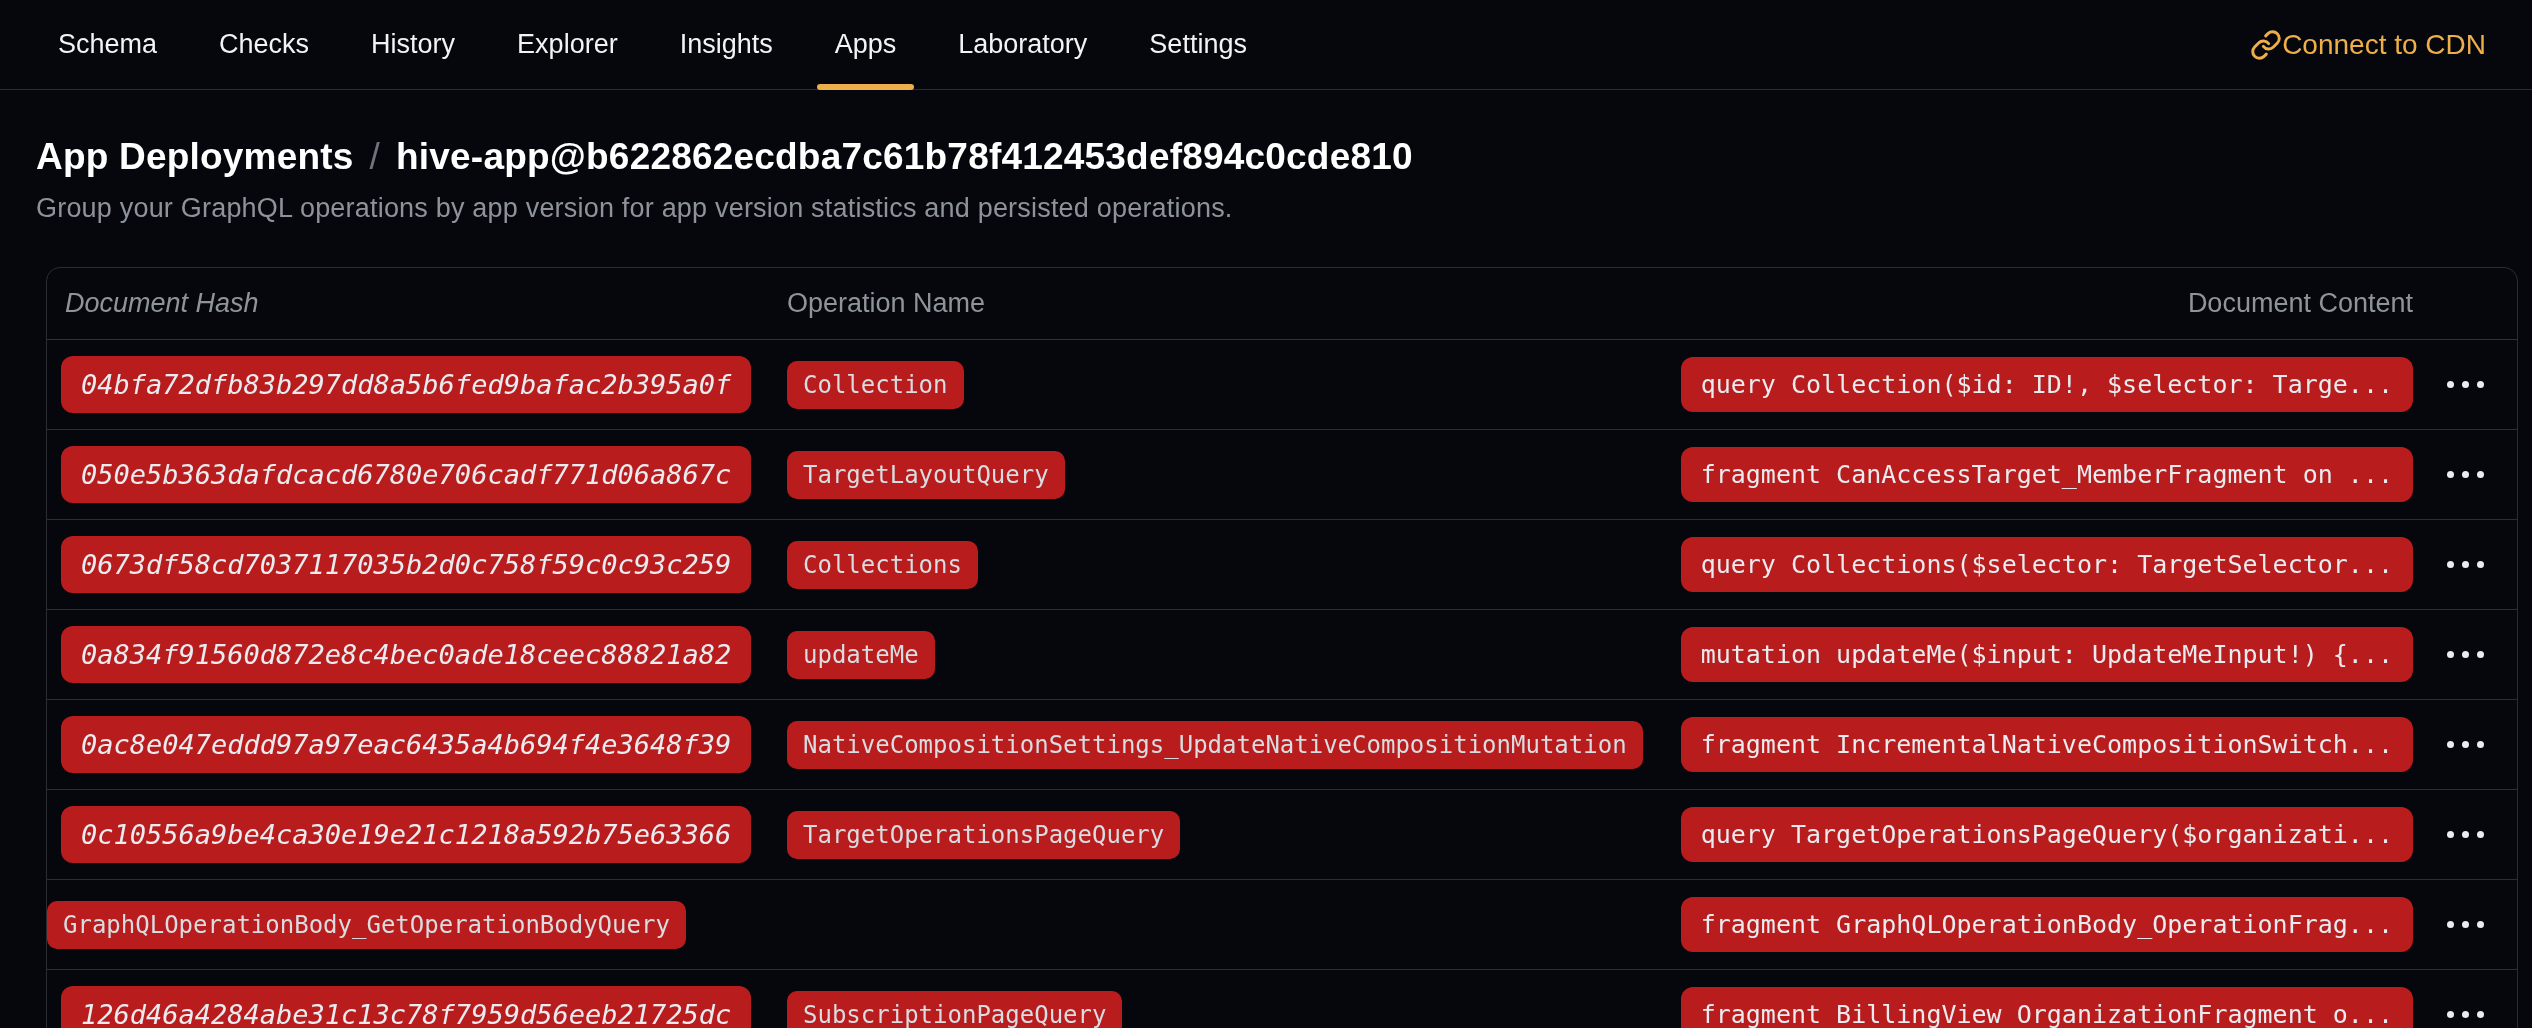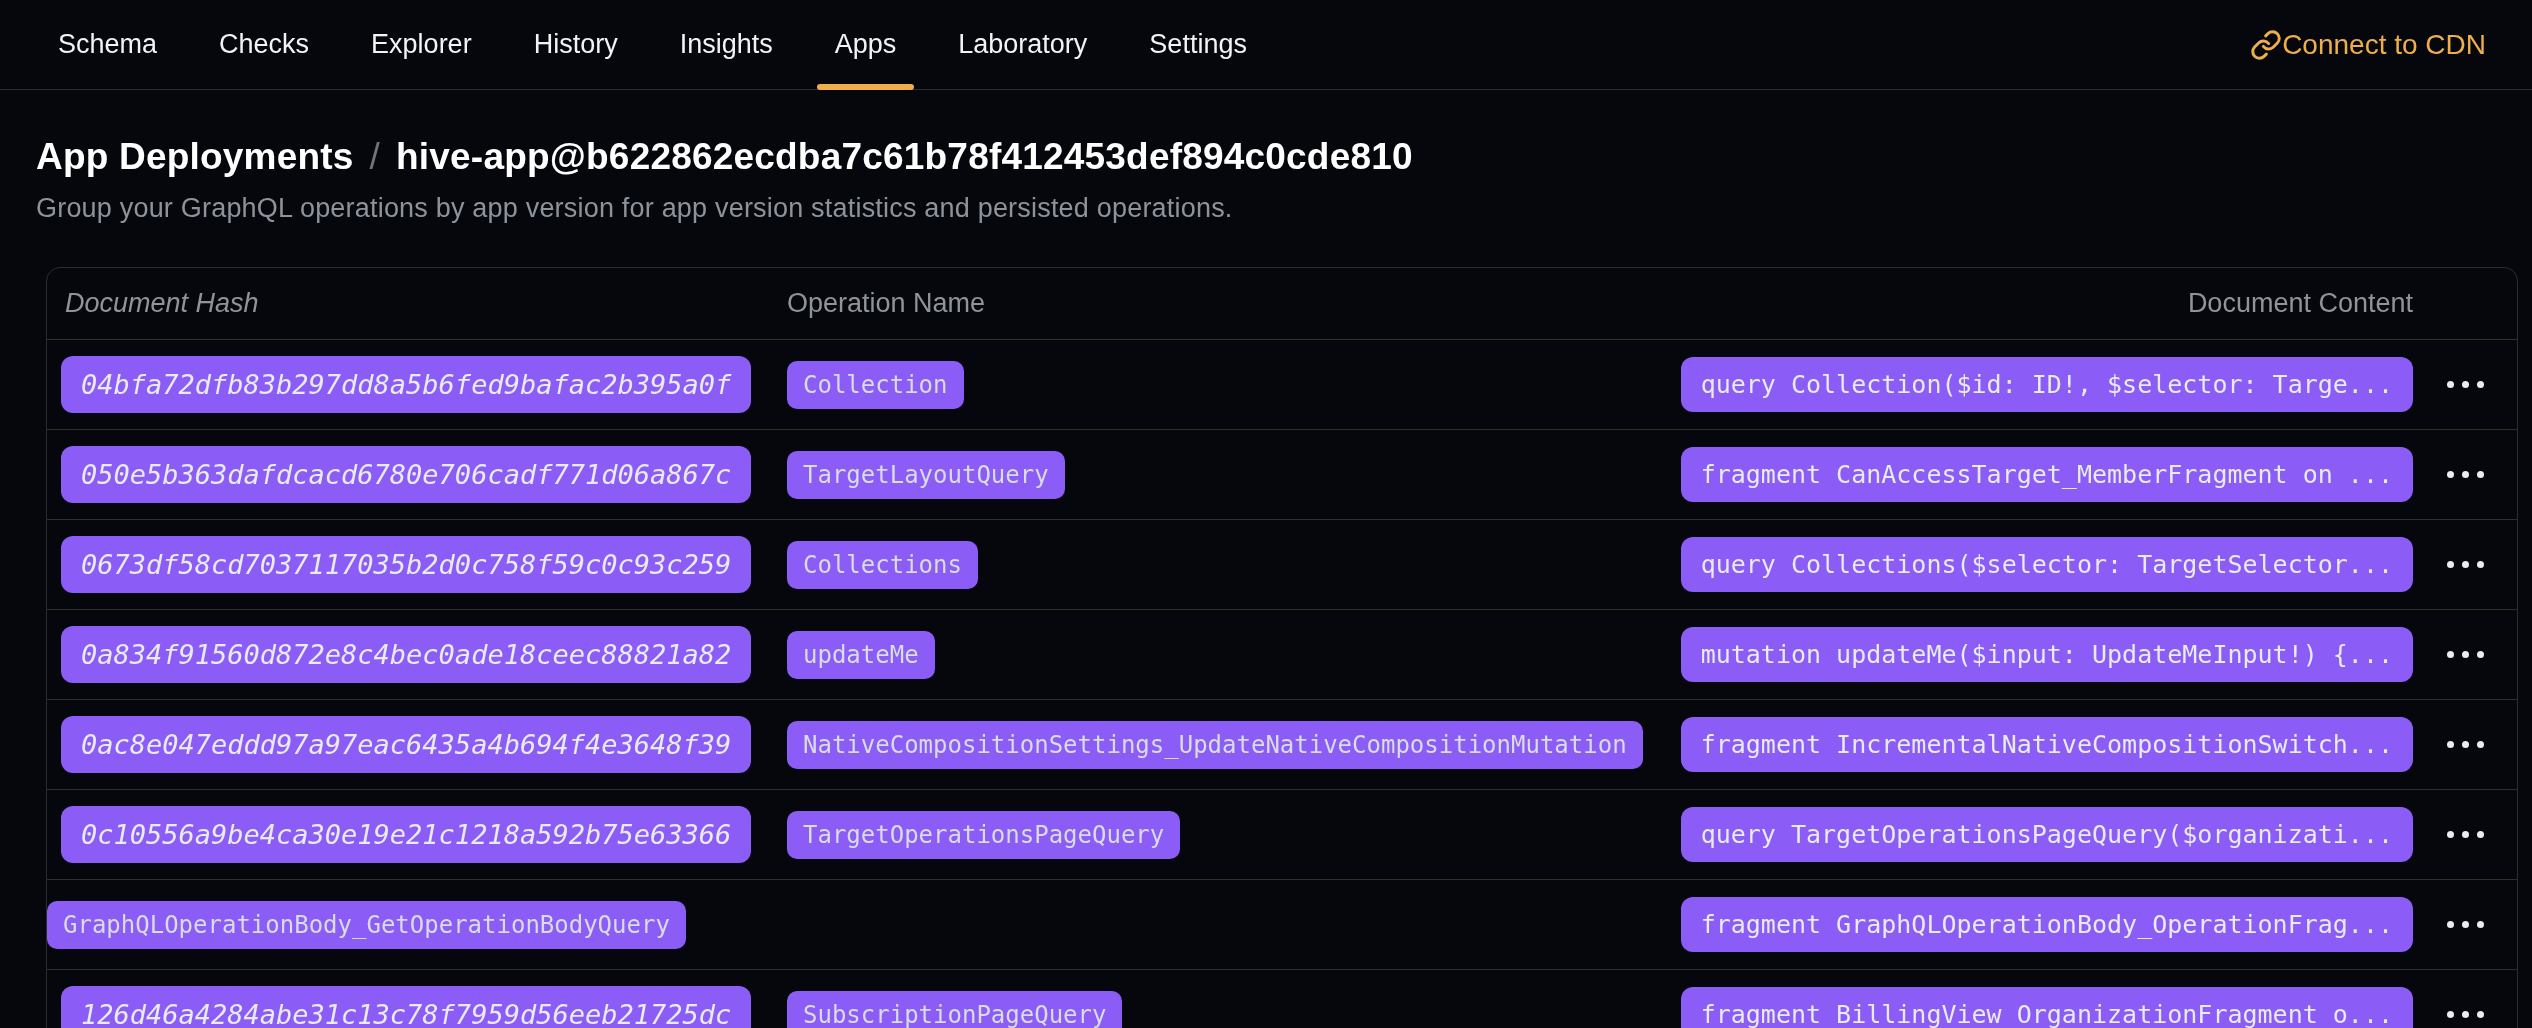--- a/index.html
+++ b/index.html
@@ -96,21 +96,21 @@
   .trow {
     display: flex;
     align-items: center;
     height: 90px;
     border-bottom: 1px solid #332d27;
   }
   .trow .col-hash { padding-left: 14px; }
 
   .badge {
     display: inline-block;
-    background: #8b5cf6;
+    background: #b91c1c;
     font-family: "DejaVu Sans Mono", monospace;
     white-space: nowrap;
   }
   .hash-badge {
     border-radius: 12px;
     padding: 13px 20px;
     font-size: 27px;
     color: #e8ebef;
   }
   .op-badge {
@@ -150,25 +150,25 @@
     <div class="nav-items">
       <div class="nav-item">
         <span>Schema</span>
 
       </div>
       <div class="nav-item">
         <span>Checks</span>
 
       </div>
       <div class="nav-item">
+        <span>History</span>
+
+      </div>
+      <div class="nav-item">
         <span>Explorer</span>
-
-      </div>
-      <div class="nav-item">
-        <span>History</span>
 
       </div>
       <div class="nav-item">
         <span>Insights</span>
 
       </div>
       <div class="nav-item active">
         <span>Apps</span>
         <span class="tab-underline"></span>
       </div>

